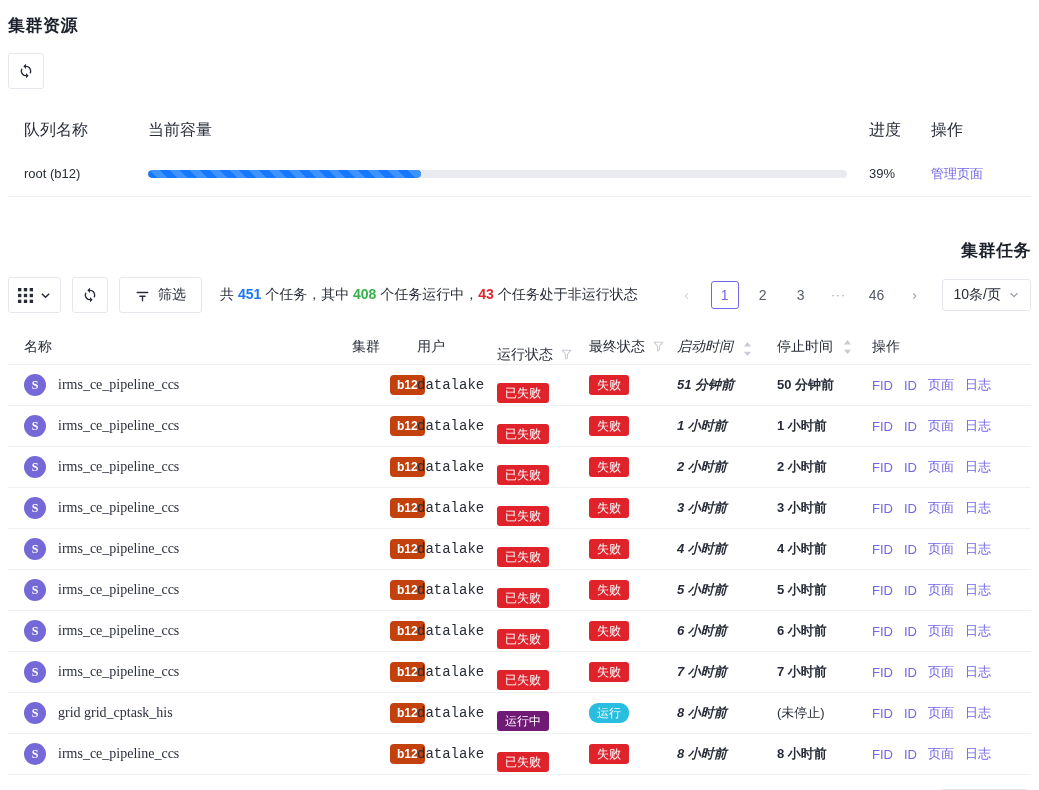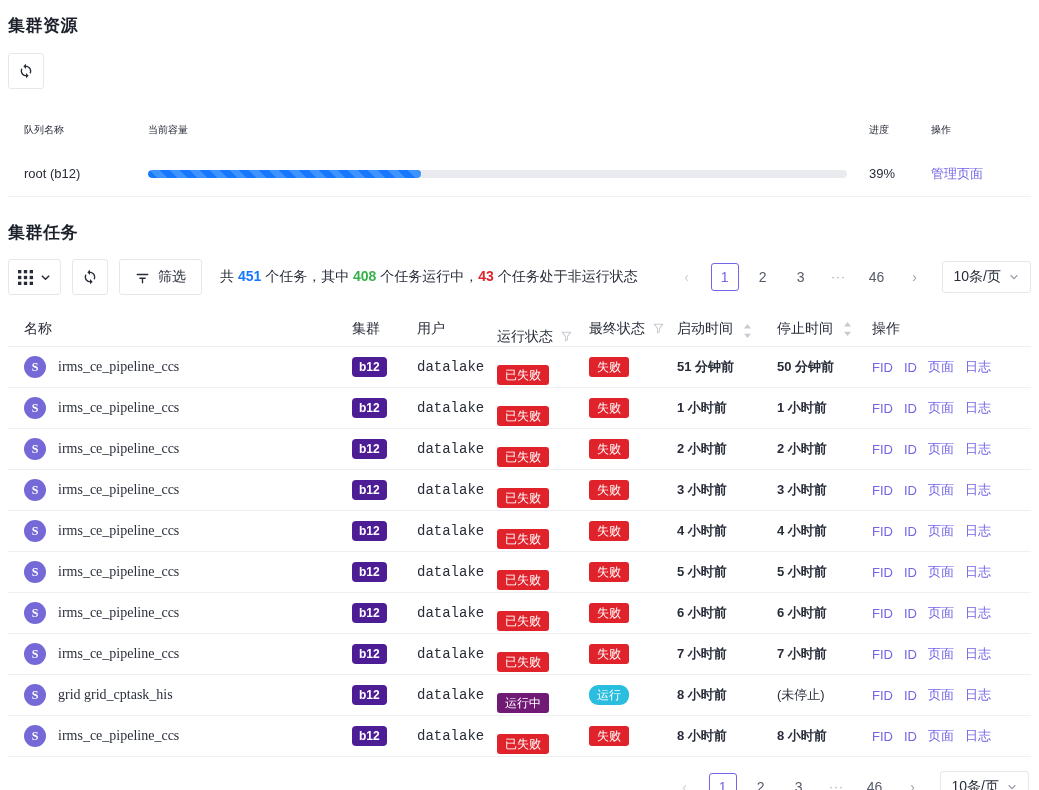--- a/index.html
+++ b/index.html
@@ -14,33 +14,33 @@
     height:36px; min-width:36px; padding:0 9px; background:#fff; border:1px solid #e4e7ec;
     border-radius:3px; cursor:pointer; color:#272c38; }
   .icon-btn svg { display:block; }
   .text-btn { display:inline-flex; align-items:center; gap:8px; height:36px; padding:3px 15px;
     background:#fff; border:1px solid #e4e7ec; border-radius:3px; font-size:14px; color:#272c38; cursor:pointer; }
 
   
   .res-toolbar { margin-top:16px; }
   .res-table { margin-top:20px; }
   .res-head, .res-row { display:flex; align-items:center; }
-  .res-head { height:42px; font-size:10px; font-weight:500; color:#272c38; }
+  .res-head { height:42px; font-size:16px; font-weight:500; color:#272c38; }
   .res-row  { height:46px; font-size:13px; border-bottom:1px solid #eef0f4; }
   .rc-queue { width:140px; padding-left:16px; }
   .rc-cap   { flex:1; padding-right:22px; }
   .rc-prog  { width:62px; }
   .rc-ops   { width:100px; }
   .progress-track { height:8px; background:#eaebee; border-radius:4px; overflow:hidden; }
   .progress-fill { height:100%; border-radius:4px;
     background:repeating-linear-gradient(45deg,#1677ff 0 7px,#3f93ff 7px 14px); }
   a.link { color:#7265e6; text-decoration:none; font-size:13px; cursor:pointer; }
 
   
-  .tasks-title { margin-top:24px; }
+  .tasks-title { margin-top:42px;text-align:right; }
   .toolbar { margin-top:15px; display:flex; align-items:center; }
   .toolbar .left { display:flex; align-items:center; gap:11px; flex:1; }
   .summary { font-size:14px; color:#272c38; margin-left:7px; }
   .summary b { font-weight:700; }
 
   
   .pager-wrap { display:flex; align-items:center; gap:8px; }
   .pager { display:flex; align-items:center; }
   .pg-item { min-width:28px; height:28px; display:inline-flex; align-items:center; justify-content:center;
     margin:0 5px; font-size:14px; color:#555b68; border-radius:3px; cursor:pointer; background:transparent; border:none; }
@@ -54,33 +54,33 @@
   
   .task-table { margin-top:16px; }
   .t-head, .t-row { display:flex; align-items:center; }
   .t-head { height:36px; font-size:14px; font-weight:500; color:#272c38; border-bottom:1px solid #eef0f4; }
   .t-row { height:41px; font-size:14px; border-bottom:1px solid #eef0f4; }
   .c-name  { flex:1; min-width:0; padding-left:16px; display:flex; align-items:center; gap:12px;font-family:Liberation Serif, serif; }
   .c-cluster{ width:65px; }
   .c-user  { width:80px;font-family:Liberation Mono, monospace; }
   .c-run   { width:92px; display:flex; align-items:center; gap:7px;margin-top:16px; }
   .c-final { width:88px; display:flex; align-items:center; gap:7px; }
-  .c-start { width:100px; display:flex; align-items:flex-end; gap:10px; }
+  .c-start { width:100px; display:flex; align-items:flex-end; gap:10px;font-style:italic; }
   .c-stop  { width:95px; display:flex; align-items:center; gap:10px; }
   .c-ops   { width:159px; display:flex; align-items:center; gap:11px; }
 
   .avatar { width:22px; height:22px; border-radius:50%; background:#7569d8; color:#fff;
     font-size:12px; font-weight:700; display:inline-flex; align-items:center; justify-content:center; flex:none; }
   .task-name { white-space:nowrap; overflow:hidden; text-overflow:ellipsis; color:#2a2f3a; }
   .badge { display:inline-block; color:#fff; font-size:12px; line-height:1; padding:4px 8px; border-radius:3px; }
   .badge-red   { background:#e0222b; }
   .badge-green { background:#701a75; }
   .badge-cyan  { background:#29bde0;border-radius:9px; }
-  .tag-cluster { display:inline-block; background:#4c1d95; color:#fff; font-size:12px; font-weight:700;
-    line-height:1; padding:4px 7px; border-radius:4px; }
+  .tag-cluster { display:inline-block; background:#c2410c; color:#fff; font-size:12px; font-weight:700;
+    line-height:1; padding:4px 7px; border-radius:4px;margin-left:38px; }
   .time { font-weight:700; color:#272c38; font-size:13px; }
   .time.muted { font-weight:400; }
 
   .hdr-icon { display:inline-flex; }
   .footer { margin-top:14px; display:flex; justify-content:flex-end; padding-right:2px; }
 </style>
 </head>
 <body>
 
 <div class="page">

